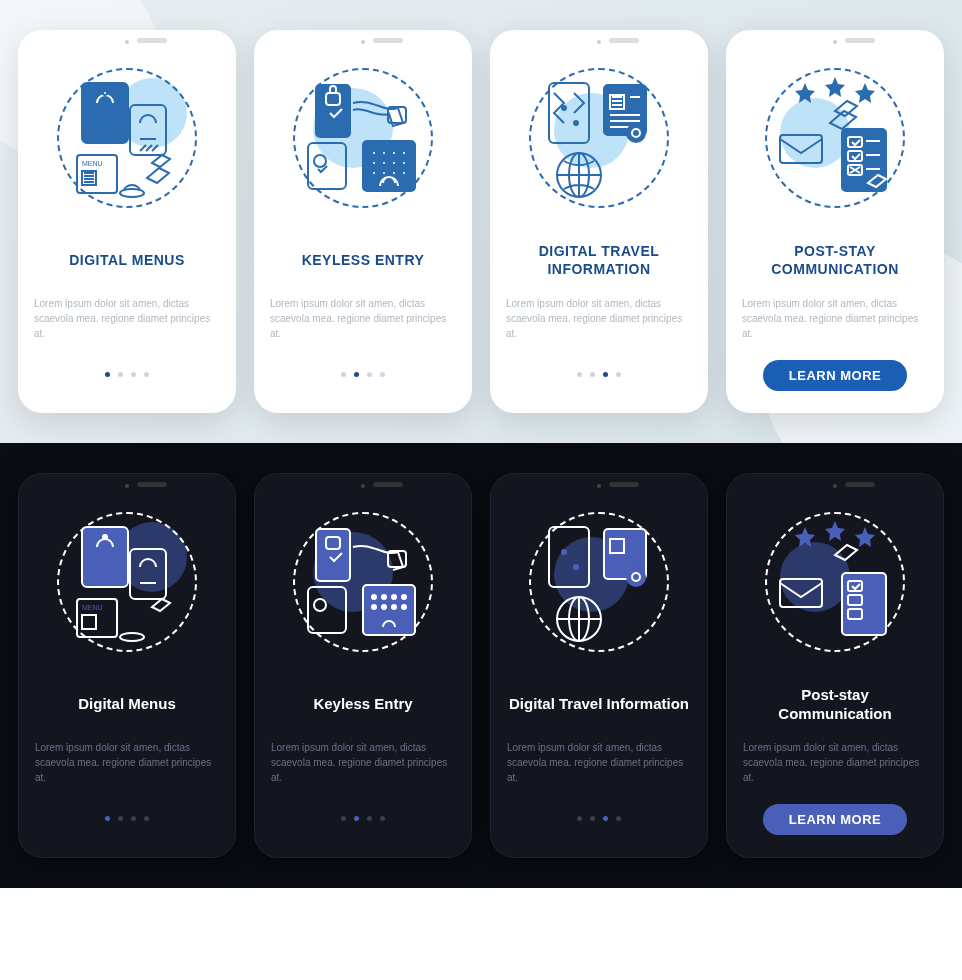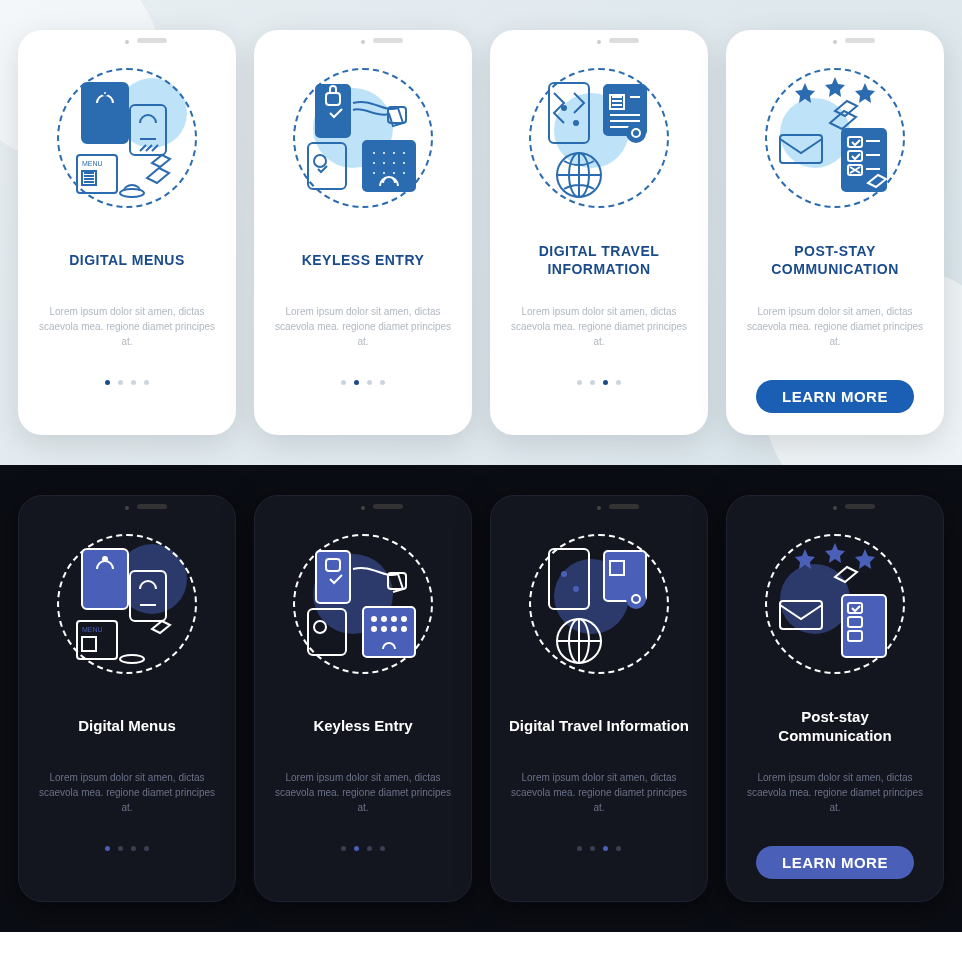--- a/index.html
+++ b/index.html
@@ -33,32 +33,32 @@
     .icon-draw { position:absolute; stroke-width:2; fill:none; }
     .light .icon-draw { stroke:#2b6cb0; }
     .dark .icon-draw { stroke:#fff; }
     .light .icon-fill { fill:#2b6cb0; }
     .dark .icon-fill { fill:#4a5fb8; }
     
     .title { font-weight:700; text-align:center; margin-top:20px; min-height:44px; display:flex; align-items:center; justify-content:center; font-size:14px; line-height:1.3; }
     .light .title { color:#1a4b8c; letter-spacing:0.5px; }
     .dark .title { color:#fff; font-size:15px; }
     
-    .desc { text-align:center; font-size:10px; line-height:1.5; margin-top:22px; min-height:50px; }
+    .desc { font-size:10px; line-height:1.5; margin-top:14px; min-height:50px; }
     .light .desc { color:#b0b8c0; }
     .dark .desc { color:#6a7088; }
     
     .dots { display:flex; gap:8px; margin-top:18px; height:20px; align-items:center;}
     .dot { width:5px; height:5px; border-radius:50%; }
     .light .dot { background:#cbd5e0; }
     .light .dot.active { background:#1a4b8c; }
     .dark .dot { background:#3a3f52; }
     .dark .dot.active { background:#4a5fb8; }
     
-    .btn { border:none; border-radius:18px; padding:8px 26px; font-size:15px; font-weight:600; color:#fff; cursor:pointer; letter-spacing:0.5px; margin-top:26px; }
+    .btn { border:none; border-radius:18px; padding:8px 26px; font-size:13px; font-weight:600; color:#fff; cursor:pointer; letter-spacing:0.5px; margin-top:14px; }
     .light .btn { background:#1a5fb4; }
     .dark .btn { background:#4a5fb8; }
   </style>
 </head>
 <body>
 
 <div class="section light">
 
   <div class="phone light">
     <div class="illustration">

